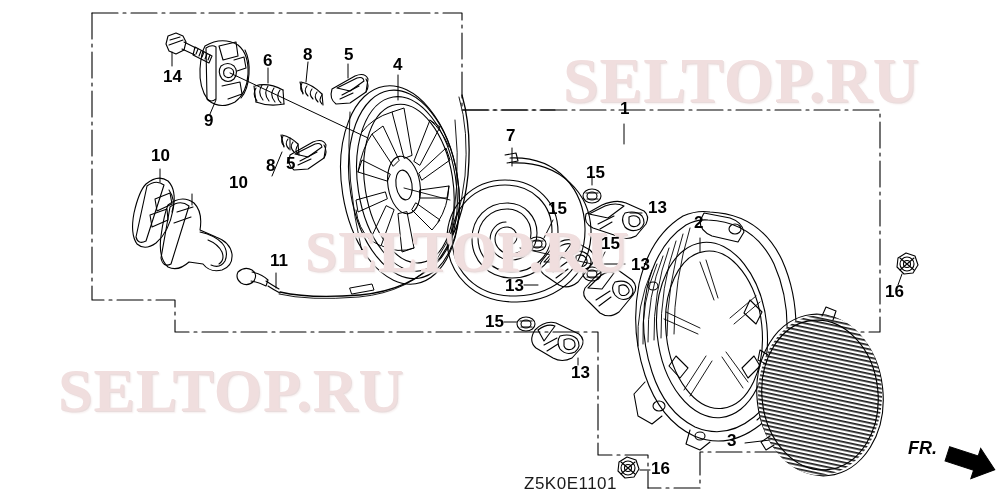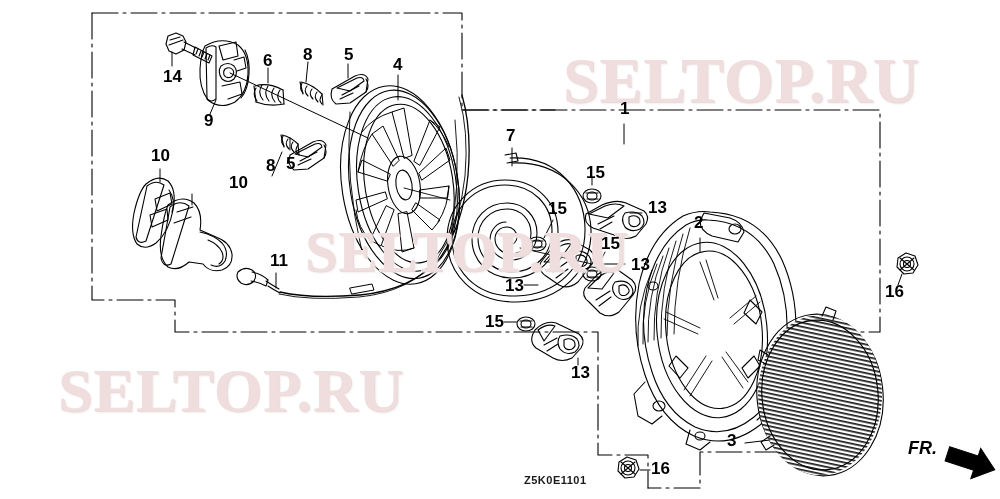--- a/index.html
+++ b/index.html
@@ -47,22 +47,22 @@
     font-size: 17px;
     color: #000000;
     line-height: 1;
     white-space: nowrap;
   }
   #part-number {
     position: absolute;
     left: 524px;
     top: 474px;
     font-family: "Liberation Sans", sans-serif;
-    font-weight: bold;
-    font-size: 11px;
+    font-weight: normal;
+    font-size: 17px;
     letter-spacing: 0.5px;
     color: #1a1a1a;
     white-space: nowrap;
     text-align: right;
   }
   #fr-label {
     position: absolute;
     left: 908px;
     top: 438px;
     font-family: "Liberation Sans", sans-serif;

